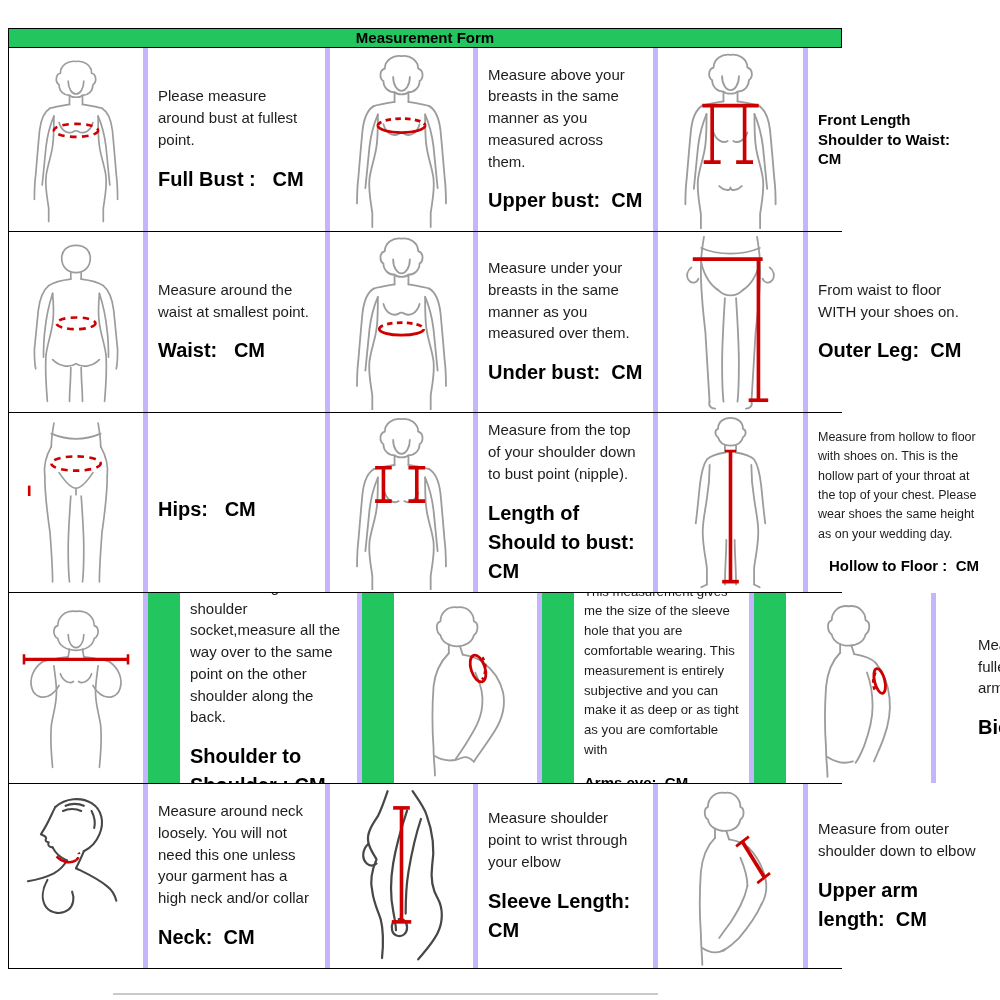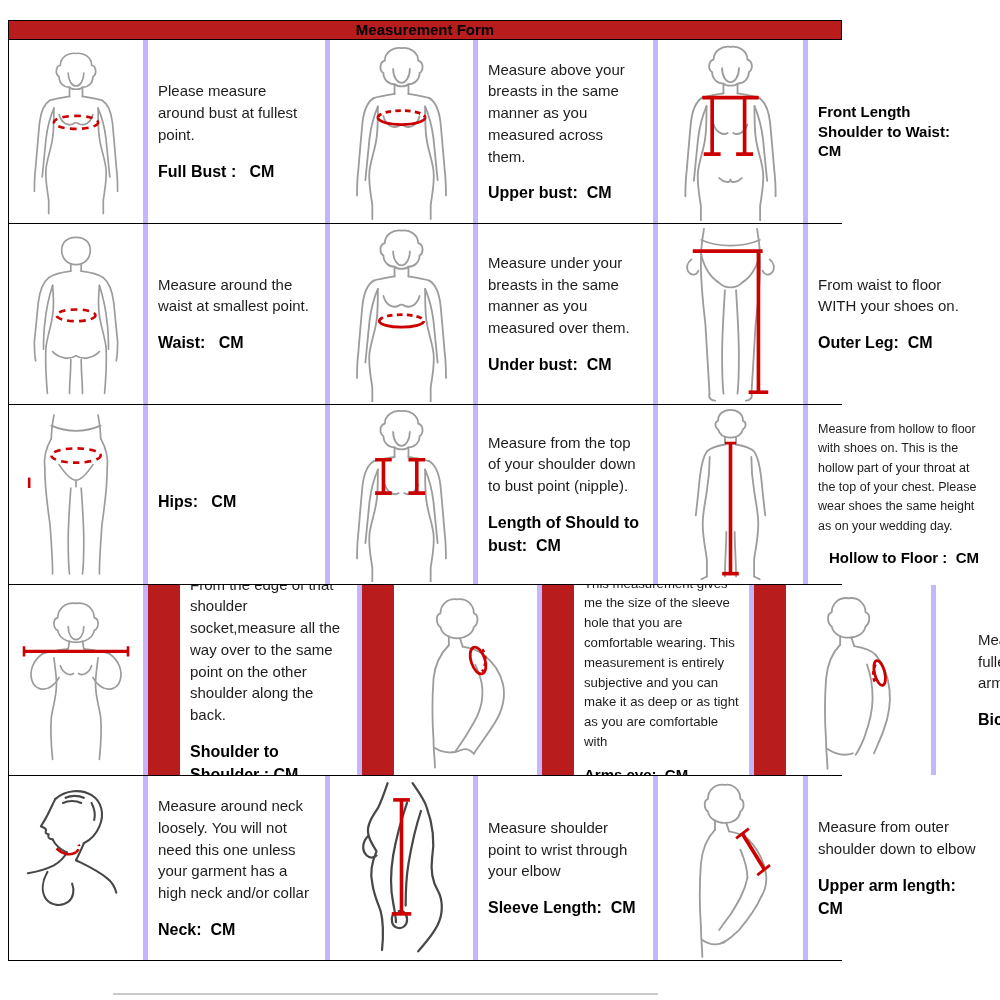--- a/index.html
+++ b/index.html
@@ -1,30 +1,30 @@
 <!DOCTYPE html>
 <html><head>
 <meta charset="utf-8">
 <style>
   * { box-sizing: border-box; }
   html,body { margin:0; padding:0; background:#ffffff; }
   body { width:1000px; height:1000px; font-family:"Liberation Sans", sans-serif; }
   .sheet { position:relative; width:1000px; height:1000px; background:#fff; }
-  .formtable { position:absolute; left:8px; top:20px; width:834px; border:1px solid #000; background:#b91c1c; }
+  .formtable { position:absolute; left:8px; top:28px; width:834px; border:1px solid #000; background:#22c55e; }
   .title { height:19px; border-bottom:1px solid #000; text-align:center; font-weight:bold; font-size:15px; line-height:18px; color:#000; }
   .row { display:grid; grid-template-columns:139px 182px 148px 180px 150px 181px; border-bottom:1px solid #000; }
   .row.last { border-bottom:none; }
   .r1 { height:184px; } .r2 { height:181px; } .r3 { height:180px; } .r4 { height:191px;gap:32px; } .r5 { height:184px; }
   .cell { border-right:5px solid #c4b5fd; overflow:hidden; background:#fff; }
   .cell.lastcol { border-right:none; }
   .fig { padding:2px; }
   .fig svg { width:100%; height:100%; display:block; }
   .txt { display:flex; flex-direction:column; justify-content:center; padding:6px 10px; font-size:15px; line-height:1.45; color:#1d1d1d; }
   .desc { margin:0; white-space:pre-wrap; }
-  .label { margin:14px 0 0 0; font-weight:bold; font-size:16px; color:#000; white-space:pre-wrap; }
+  .label { margin:14px 0 0 0; font-weight:bold; font-size:20px; color:#000; white-space:pre-wrap; }
   .txt.flow .label { margin-top:0; }
   .txt.c6r1 { font-size:14.6px; line-height:1.32; }
   .txt.c6r1 .label { font-size:15px; }
   .txt.xs { font-size:12.5px; line-height:1.55; }
   .txt.xs .label { font-size:15px; margin-top:10px;text-align:right; }
   .txt.sm { font-size:13.2px; line-height:1.5; }
   .txt.sm .label { font-size:15px; margin-top:12px; }
   .figline { fill:none; stroke:#9c9c9c; stroke-width:1.3; stroke-linecap:round; stroke-linejoin:round; }
   .figdark { fill:none; stroke:#474747; stroke-width:1.6; stroke-linecap:round; stroke-linejoin:round; }
   .red { fill:none; stroke:#cc0000; stroke-width:2; stroke-linecap:butt; }

